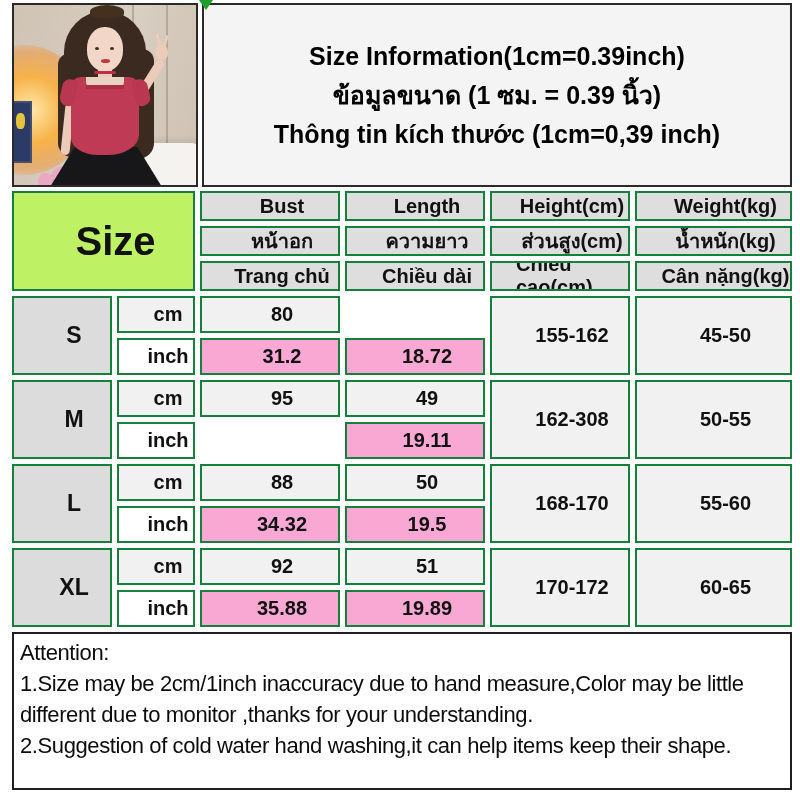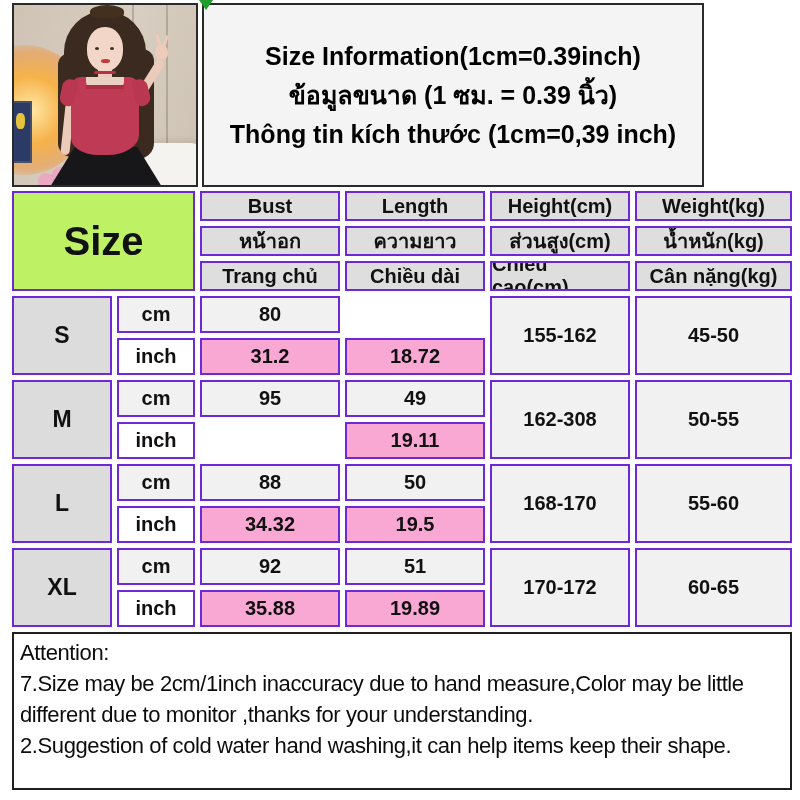--- a/index.html
+++ b/index.html
@@ -1,21 +1,21 @@
 <!DOCTYPE html>
 <html><head>
 <meta charset="utf-8">
 <style>
   * { margin:0; padding:0; box-sizing:border-box; }
   html,body { width:800px; height:800px; background:#ffffff;
     font-family:"Liberation Sans", sans-serif; color:#111; }
   .sheet { position:relative; width:800px; height:800px; overflow:hidden; }
 
   
-  .top-row { position:absolute; left:12px; top:3px; width:692px; height:184px;
+  .top-row { position:absolute; left:12px; top:3px; width:780px; height:184px;
     display:flex; gap:4px; }
   .photo-box { position:relative; width:186px; height:184px;
     border:2px solid #2a2a2a; overflow:hidden;
     background:linear-gradient(105deg,#cfc3b4 0%,#d8cec1 55%,#cdc2b2 100%); }
   .title-box { position:relative; flex:1; border:2px solid #2a2a2a;
     background:#f4f4f4; display:flex; flex-direction:column;
     align-items:center; justify-content:center; text-align:center; }
   .title-box .tl { font-weight:bold; font-size:25px; line-height:39px; color:#000; }
   .green-marker { position:absolute; left:199px; top:0; width:0; height:0;
     border-left:7px solid transparent; border-right:7px solid transparent;
@@ -68,22 +68,22 @@
   .finger { width:3px; height:13px; background:#eccbba; border-radius:2px; }
   .f1 { left:143px; top:29px; transform:rotate(-14deg); }
   .f2 { left:150px; top:30px; transform:rotate(16deg); }
   .skirt { left:36px; bottom:-2px; width:112px; height:40px; background:#17171a;
     clip-path:polygon(22% 0, 78% 0, 100% 100%, 0 100%); }
 
   
   .grid { position:absolute; left:12px; top:191px; width:780px; display:grid;
     grid-template-columns:100px 78px 140px 140px 140px 1fr;
     grid-template-rows:30px 30px 30px repeat(8, 37px); gap:5px; }
-  .cell { border:2px solid #6d28d9; display:flex; align-items:center;
-    justify-content:center; font-size:20px; background:#fff; overflow:hidden; }
+  .cell { border:2px solid #15803d; display:flex; align-items:center;
+    justify-content:center; font-size:20px; background:#fff; overflow:hidden;padding-left:24px; }
   .c-head { background:#dedede; font-weight:bold; }
   .c-size { background:#bef264; font-weight:bold; font-size:40px;
     grid-column:1 / 3; grid-row:1 / 4; }
   .c-letter { background:#dcdcdc; font-weight:bold; font-size:23px; }
   .c-unit-cm { background:#f1f1f1; font-weight:bold; }
   .c-unit-in { background:#ffffff; font-weight:bold; }
   .c-vcm { background:#f1f1f1; font-weight:bold; }
   .c-vin { background:#f9a8d4; font-weight:bold; }
   .c-range { background:#f1f1f1; font-weight:bold; }
 
@@ -195,17 +195,17 @@
     <div class="cell c-vcm" style="grid-area:10/4">51</div>
     <div class="cell c-range" style="grid-area:10/5/12/6">170-172</div>
     <div class="cell c-range" style="grid-area:10/6/12/7">60-65</div>
     <div class="cell c-unit-in" style="grid-area:11/2">inch</div>
     <div class="cell c-vin" style="grid-area:11/3">35.88</div>
     <div class="cell c-vin" style="grid-area:11/4">19.89</div>
   </div>
 
   <div class="attention">
     <div>Attention:</div>
-    <div>7.Size may be 2cm/1inch inaccuracy due to hand measure,Color may be little different due to monitor ,thanks for your understanding.</div>
+    <div>1.Size may be 2cm/1inch inaccuracy due to hand measure,Color may be little different due to monitor ,thanks for your understanding.</div>
     <div>2.Suggestion of cold water hand washing,it can help items keep their shape.</div>
   </div>
 
 </div>
 
 </body></html>

